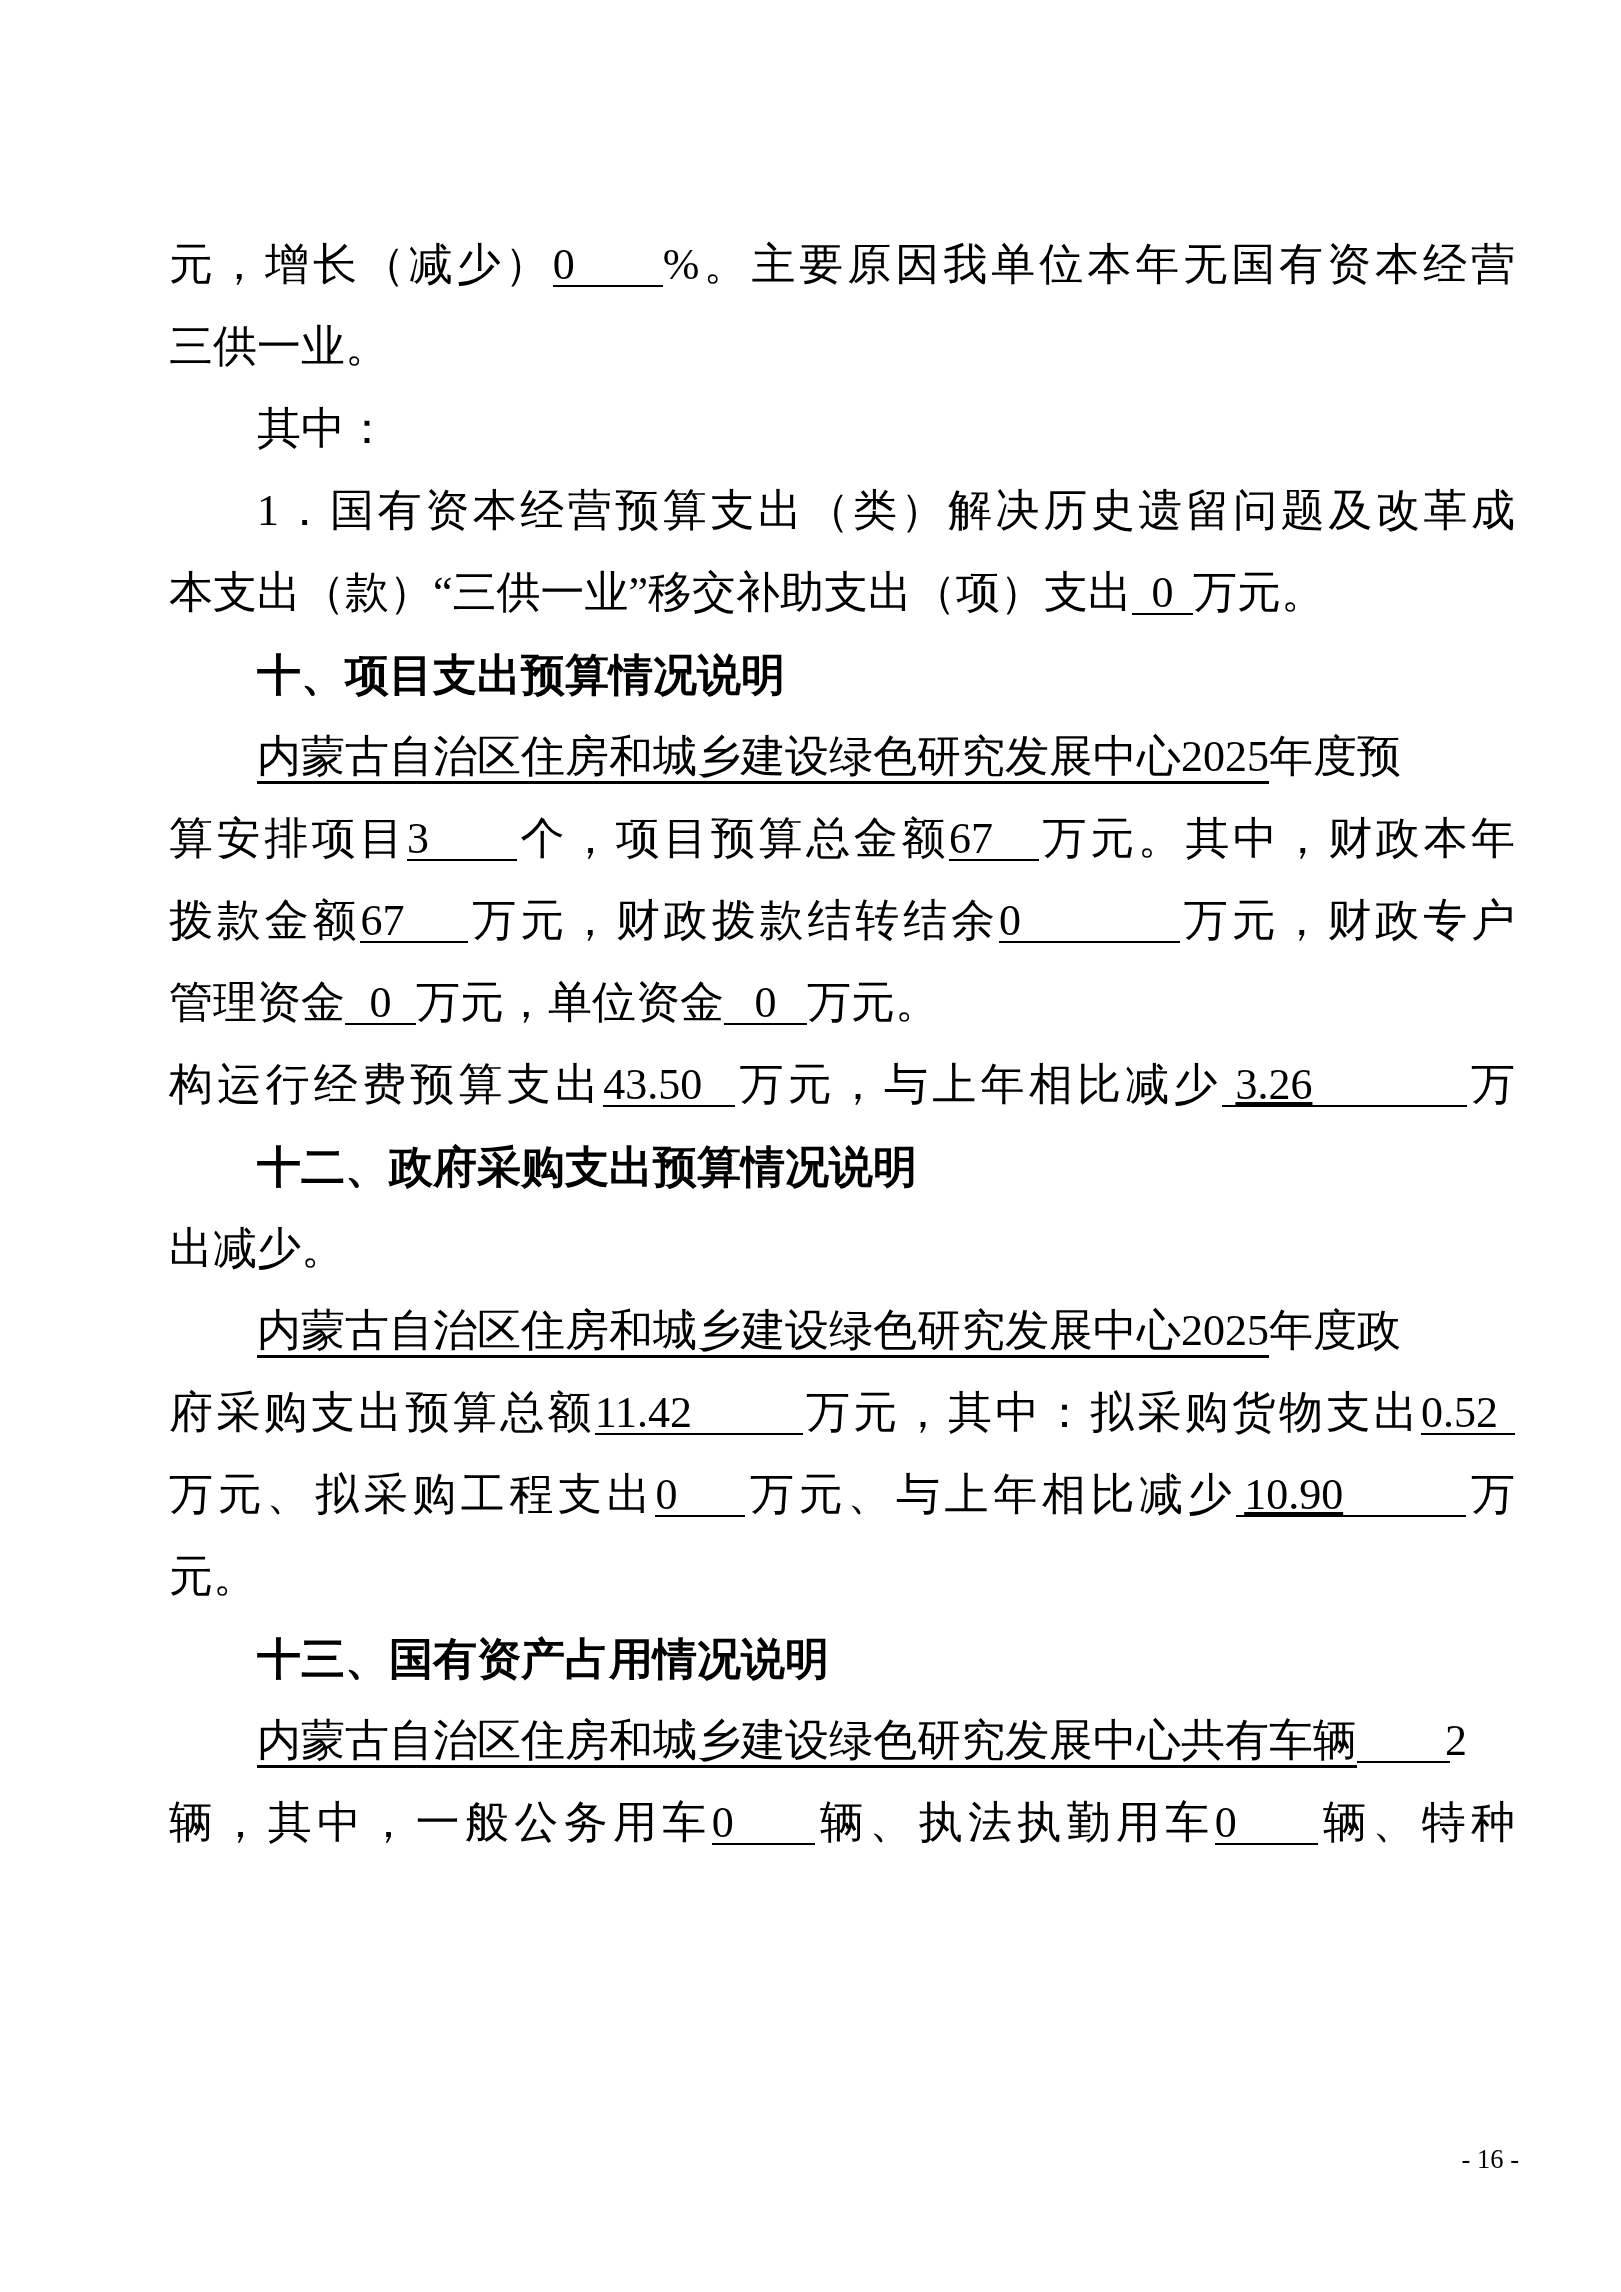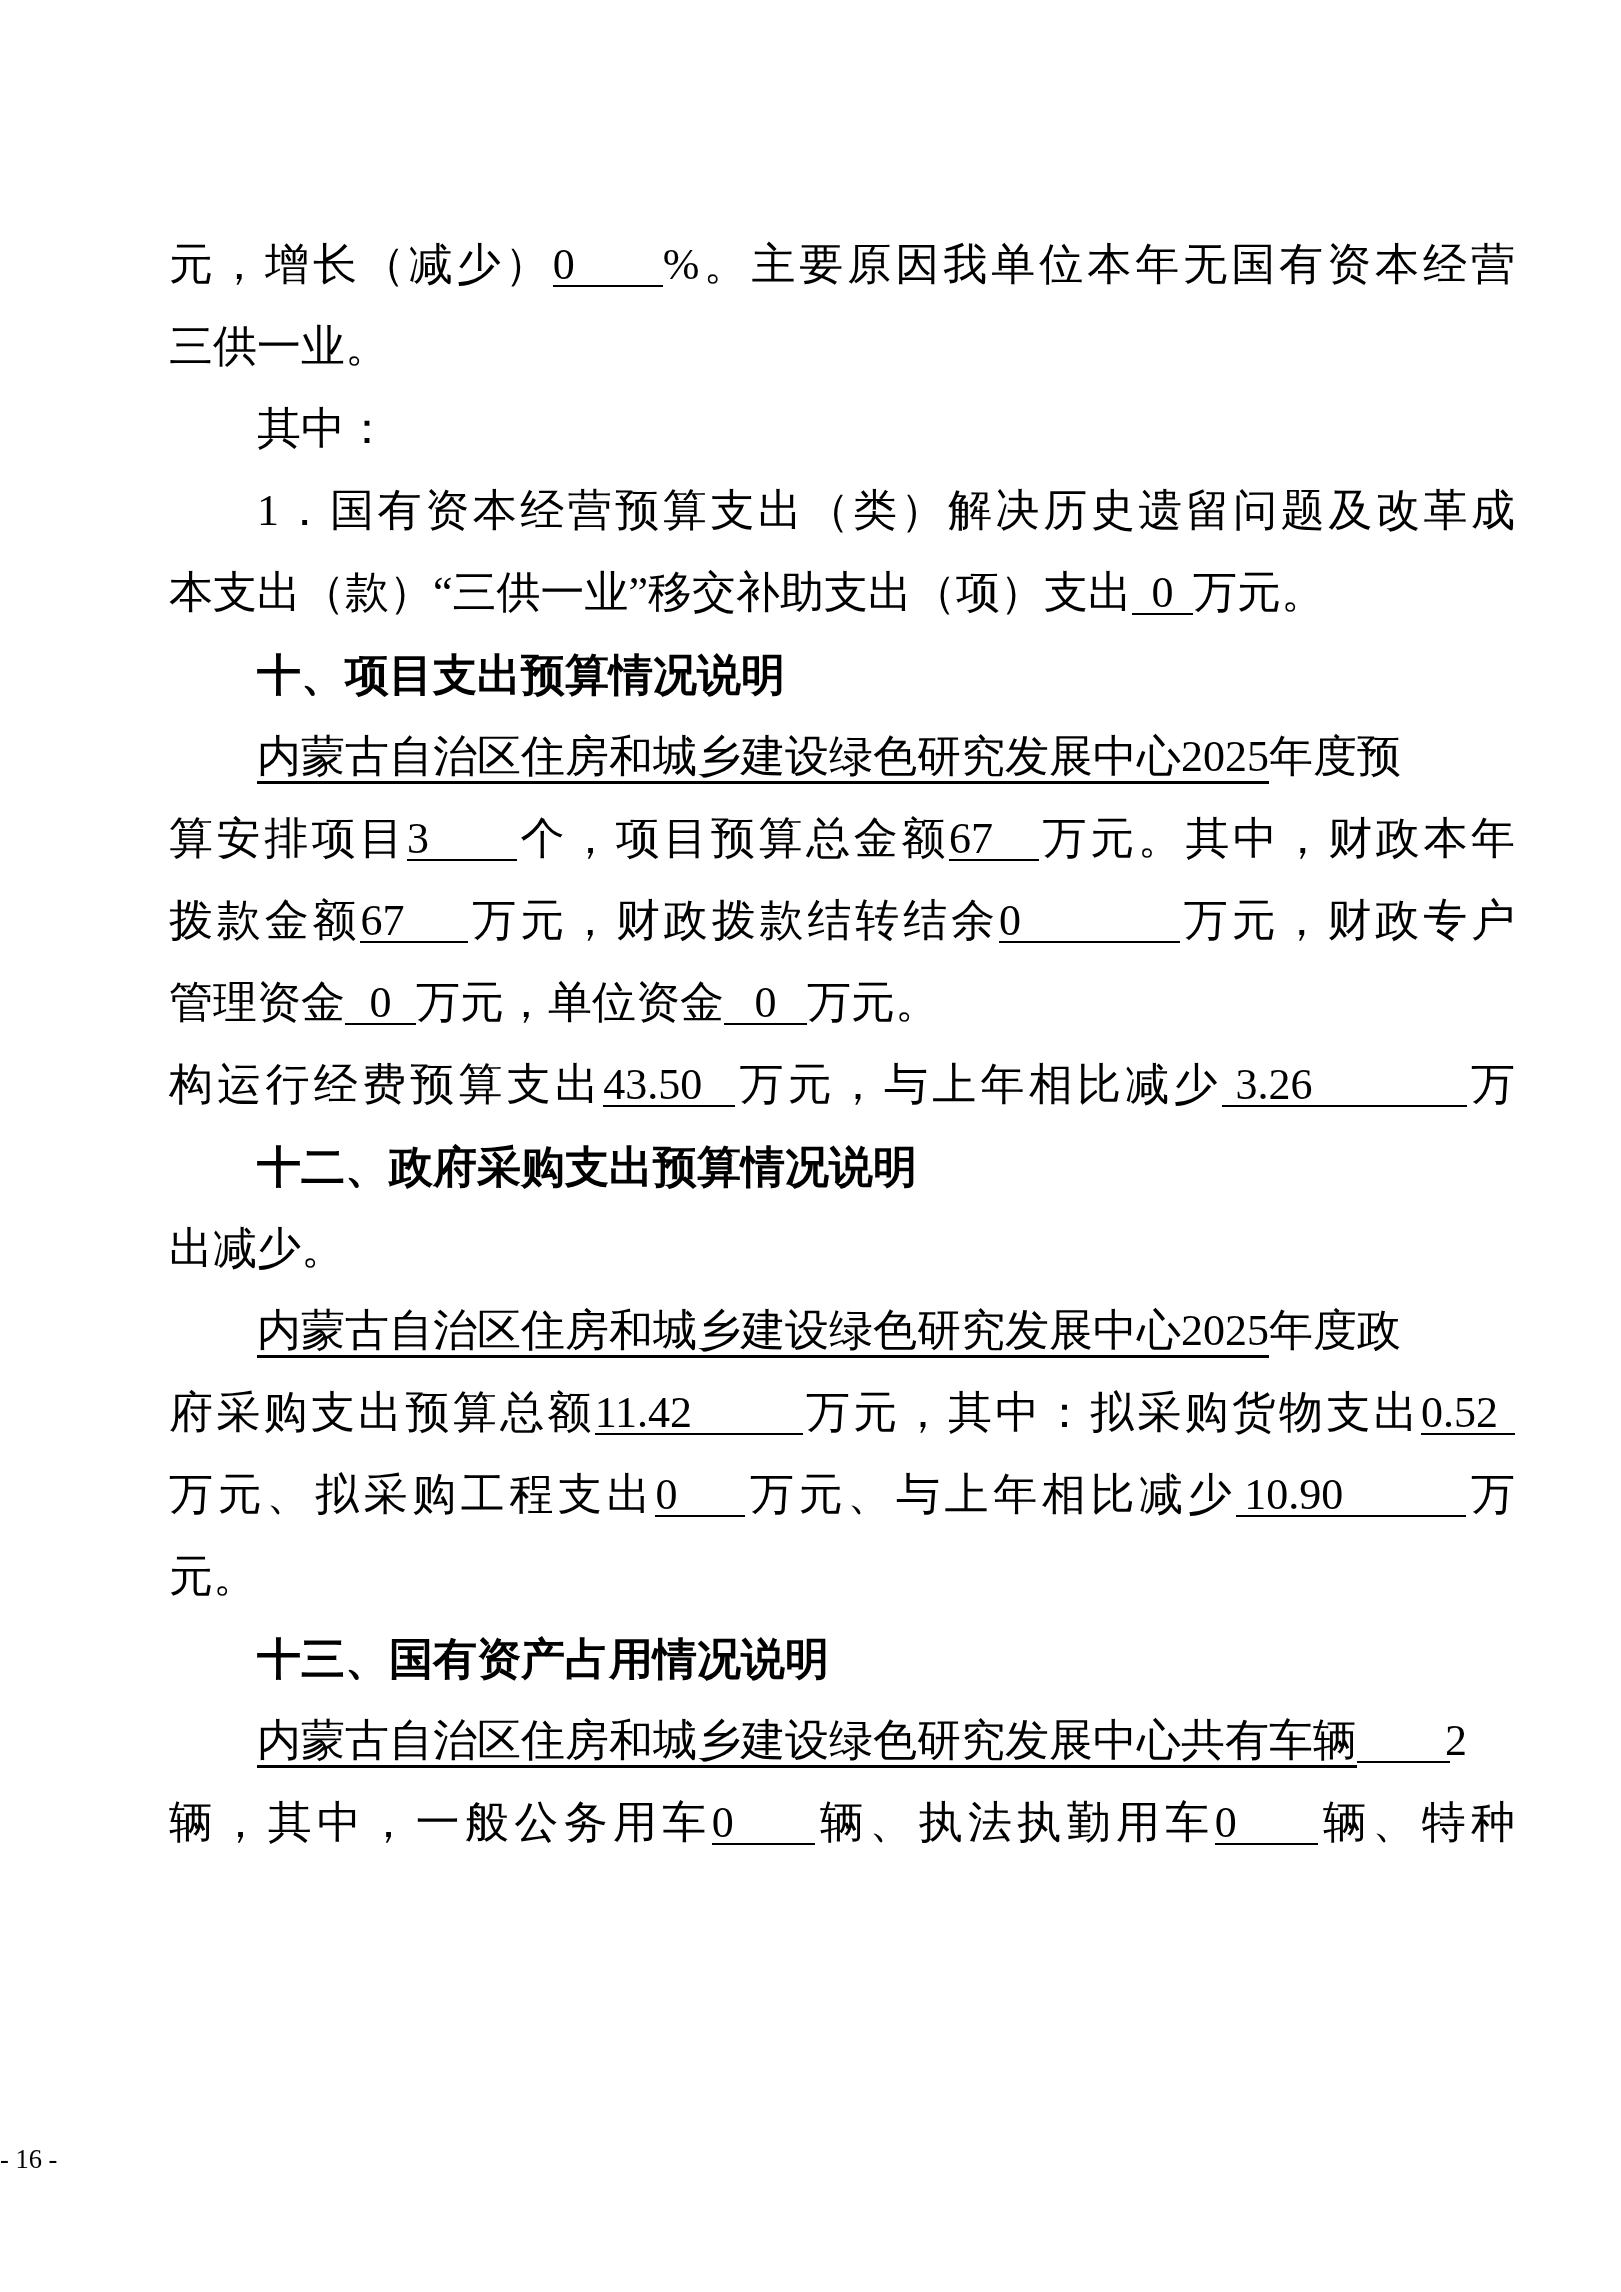--- a/index.html
+++ b/index.html
@@ -26,24 +26,24 @@
     text-decoration:underline;
     text-decoration-thickness:2.9px;
     text-underline-offset:9.8px;
   }
   .blank{
     display:inline-block;box-sizing:border-box;
     border-bottom:2.9px solid #000;
     height:45px;line-height:45px;
     text-align:center;vertical-align:baseline;
   }
-  .blank.bl{text-align:center;}
+  .blank.bl{text-align:center;text-decoration:underline;}
   .footer{
     position:absolute;left:0;top:2140px;width:1519px;
-    text-align:left;font-size:26.5px;line-height:39px;
+    text-align:right;font-size:26.5px;line-height:39px;
     font-family:"Liberation Serif","DejaVu Serif",serif;
   }
 </style>
 </head>
 <body>
 
 <div class="content">
   <div class="line fill"><span>元，增长（减少）</span><span class="blank" style="width:110px">0</span><span>%。主要原因我单位本年无国有资本经营</span></div>
   <div class="line"><span>三供一业。</span></div>
   <div class="line ind"><span>其中：</span></div>

